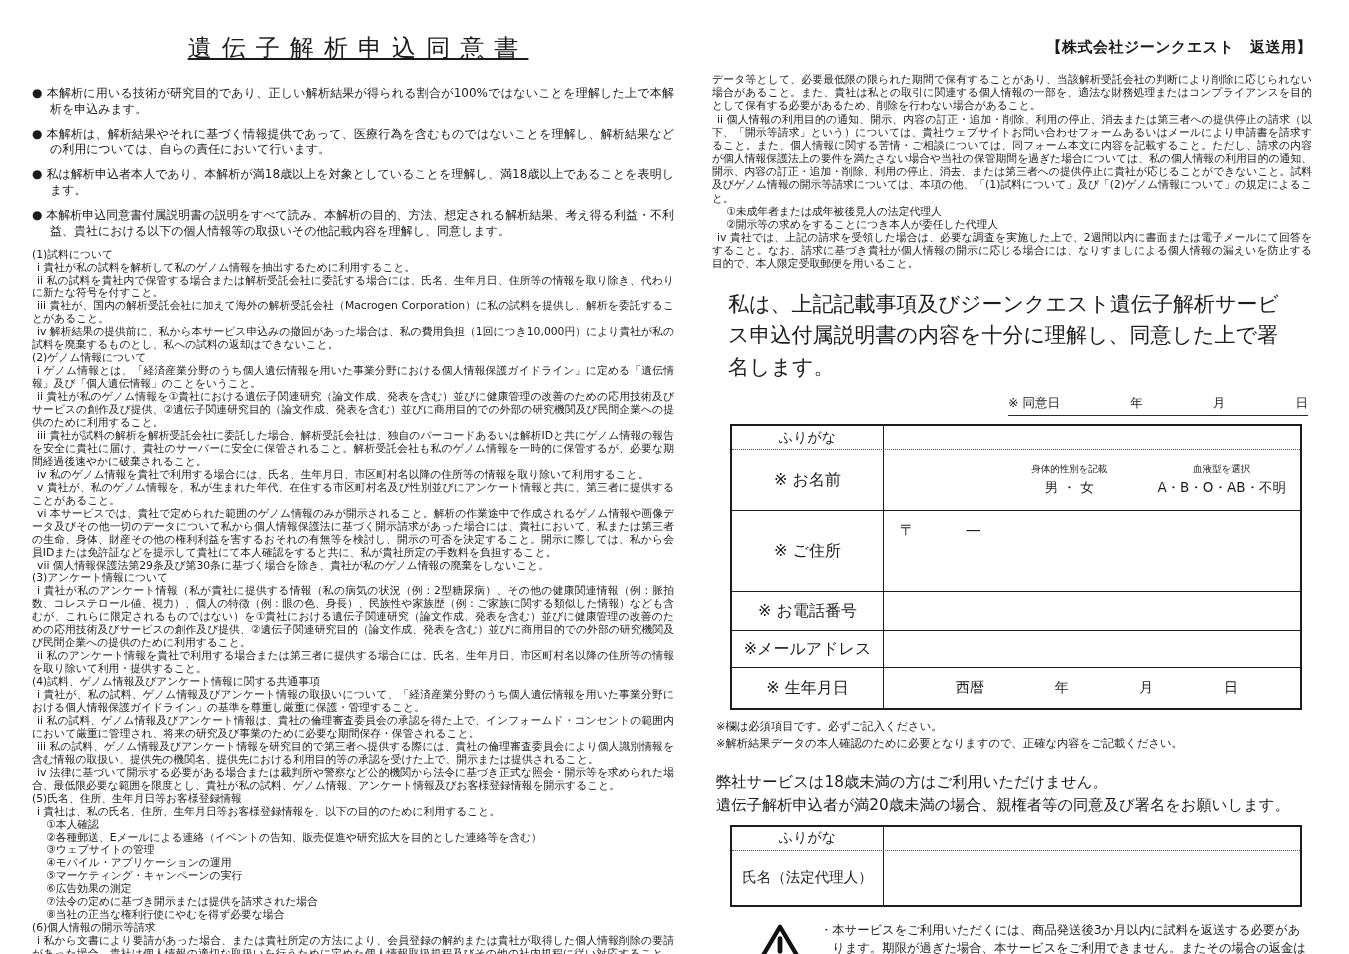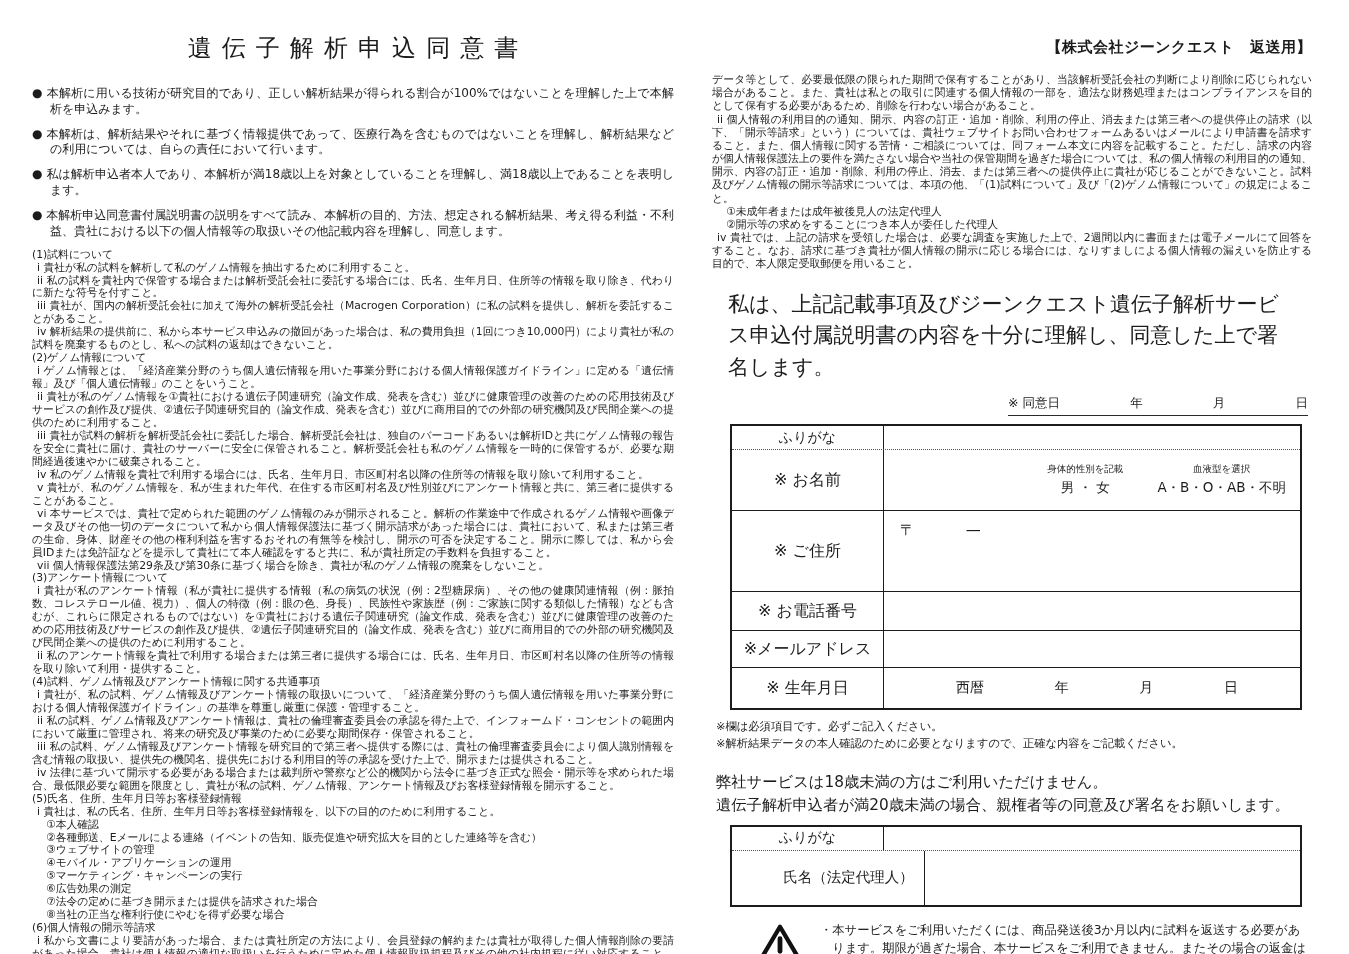--- a/index.html
+++ b/index.html
@@ -4,21 +4,21 @@
 <style>
   html,body { margin:0; padding:0; background:#e8e8e8; }
   .page {
     position:relative; width:1349px; height:954px; background:#ffffff;
     font-family:"DejaVu Sans", sans-serif; color:#1c1c1c; overflow:hidden;
   }
   
   .left-col { position:absolute; left:32px; top:28px; width:642px; }
   .doc-title {
     text-align:center; font-size:24px; font-weight:500;
-    letter-spacing:0.42em; text-indent:0.42em; margin:4px 0 22px;
+    letter-spacing:0.42em; text-indent:0.42em; margin:4px 0 22px;text-decoration:underline;
   }
   .bullets p {
     margin:0 0 9px; font-size:12px; line-height:1.32;
     padding-left:18px; text-indent:-18px; text-align:justify;
   }
   .sections { margin-top:8px; font-size:10.8px; line-height:1.2; }
   .sections p { margin:0; text-align:justify; }
   .sections p.sec { text-indent:0; }
   .sections p.item { text-indent:5px; }
   .sections p.num { padding-left:14px; }
@@ -45,37 +45,37 @@
   .flabel {
     width:152px; flex:0 0 152px; border-right:1.5px solid #1c1c1c;
     display:flex; align-items:center; justify-content:center;
     font-size:16px; box-sizing:border-box; text-align:center;
   }
   .flabel.small { font-size:14px; }
   .fvalue { flex:1; box-sizing:border-box; }
   .r-furi { height:23px; }
   .r-name { height:60px; }
   .r-name .fvalue { display:flex; justify-content:flex-end; align-items:center; gap:34px; padding-right:14px; }
-  .fgroup { text-align:center; }
+  .fgroup { text-align:center;margin-left:16px; }
   .fcap { font-size:9.5px; }
   .fopt { font-size:13.5px; margin-top:3px; }
   .r-addr { height:80px; }
   .r-addr .fvalue { padding:10px 0 0 16px; font-size:15px; }
   .r-addr .postal-dash { margin-left:46px; }
   .r-phone { height:38px; }
   .r-mail { height:36px;justify-content:center; }
   .r-birth { height:40px; }
   .r-birth .fvalue { display:flex; align-items:center; justify-content:space-between; font-size:14px; padding:0 62px 0 72px; }
   .notes { margin:9px 0 0 4px; font-size:11.3px; line-height:1.5; }
   .notes p { margin:0; }
   .age-notice { margin:18px 0 8px 4px; font-size:15.3px; line-height:1.5; }
   .age-notice p { margin:0; }
   .form-table2 { margin-top:4px; }
   .r-furi2 { height:23px; }
-  .r-guardian { height:54px;padding-left:41px; }
+  .r-guardian { height:54px; }
   .r-guardian .flabel { font-size:14.5px; }
   .warning-row { display:flex; margin:14px 0 0 44px; gap:16px; align-items:flex-start; }
   .warning-icon { flex:0 0 auto; margin-top:2px; }
   .warning-text { font-size:12.3px; line-height:1.5; width:480px; padding-left:1em; text-indent:-1em; margin:0; }
 </style>
 </head>
 <body>
 
 <div class="page">
 

